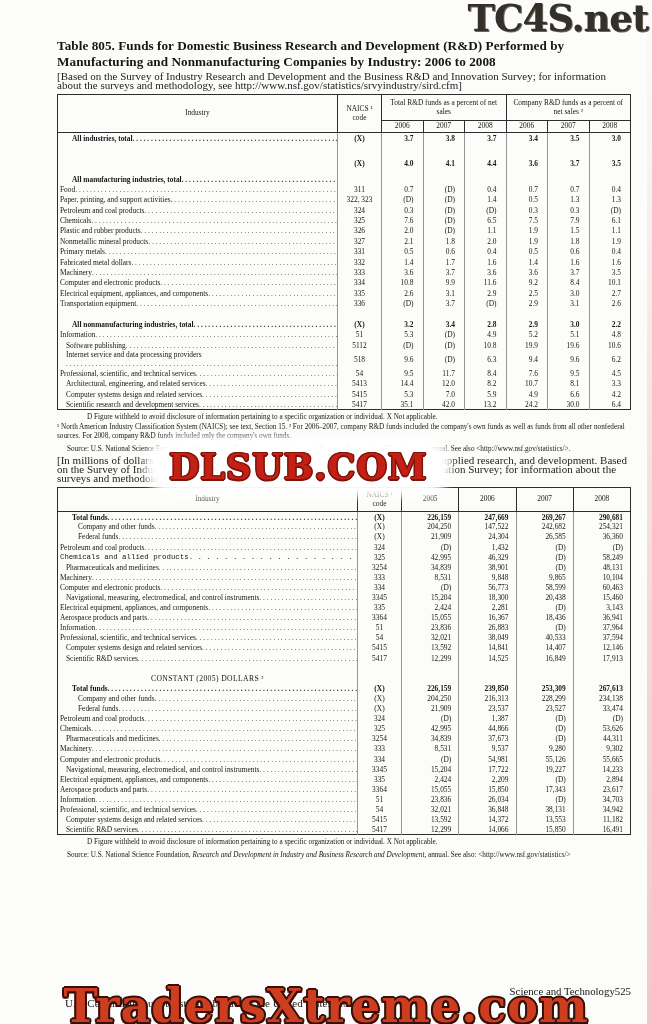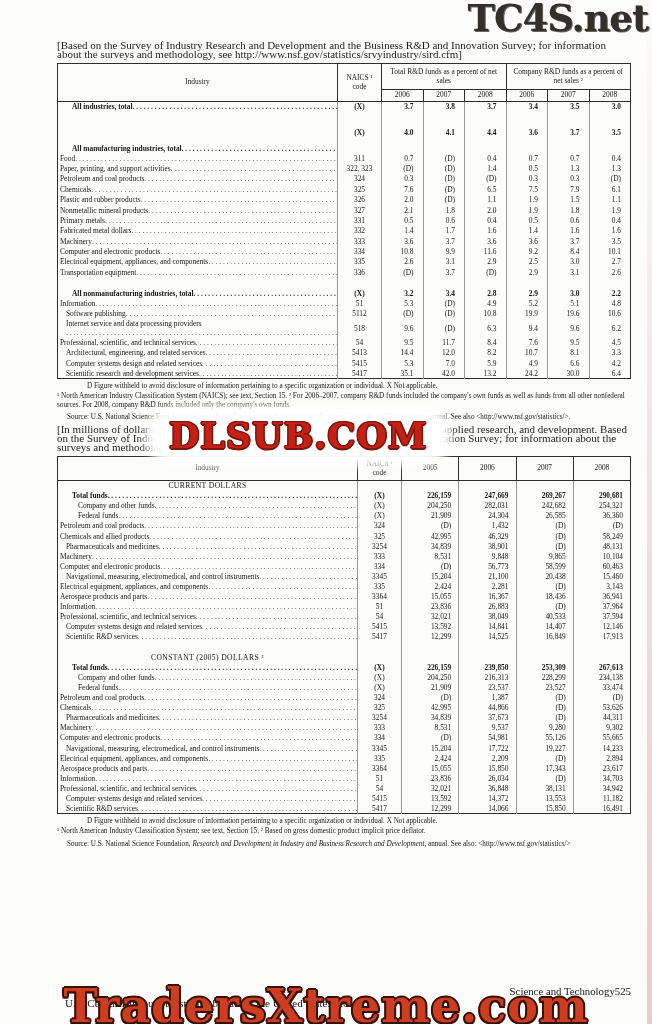--- a/index.html
+++ b/index.html
@@ -45,20 +45,21 @@
 </style>
 </head>
 <body>
 
 <div class="scan-edge"></div>
 
 <div class="wm-top">TC4S.net</div>
 
 <div class="content">
 
+  <h1 class="tbl-title">Table 805. Funds for Domestic Business Research and Development (R&amp;D) Performed by Manufacturing and Nonmanufacturing Companies by Industry: 2006 to 2008</h1>
   <p class="tbl-note">[Based on the Survey of Industry Research and Development and the Business R&amp;D and Innovation Survey; for information about the surveys and methodology, see http://www.nsf.gov/statistics/srvyindustry/sird.cfm]</p>
 
   <table class="dtable t805">
     <colgroup>
       <col style="width:280px">
         <col style="width:44px">
         <col>
         <col>
         <col>
         <col>
@@ -448,28 +449,20 @@
       <tr>
         <th class="h-ind">Industry</th>
         <th class="h-naics">NAICS ¹ code</th>
         <th class="h-yr806">2005</th>
         <th class="h-yr806">2006</th>
         <th class="h-yr806">2007</th>
         <th class="h-yr806">2008</th>
       </tr>
     </thead>
     <tbody>
-        <tr class="section-row">
-          <td class="sec-label">CURRENT DOLLARS</td>
-          <td></td>
-          <td></td>
-          <td></td>
-          <td></td>
-          <td></td>
-        </tr>
         <tr class="b">
           <td class="ind">
             <div class="lead" style="padding-left: 12px;">
               <span class="lab">Total funds</span>
               <span class="dots"></span>
             </div>
           </td>
           <td class="naics">(X)</td>
           <td class="val">226,159</td>
           <td class="val">247,669</td>
@@ -478,21 +471,21 @@
         </tr>
         <tr>
           <td class="ind">
             <div class="lead" style="padding-left: 18px;">
               <span class="lab">Company and other funds</span>
               <span class="dots"></span>
             </div>
           </td>
           <td class="naics">(X)</td>
           <td class="val">204,250</td>
-          <td class="val">282,031</td>
+          <td class="val">147,522</td>
           <td class="val">242,682</td>
           <td class="val">254,321</td>
         </tr>
         <tr>
           <td class="ind">
             <div class="lead" style="padding-left: 18px;">
               <span class="lab">Federal funds</span>
               <span class="dots"></span>
             </div>
           </td>
@@ -510,21 +503,21 @@
             </div>
           </td>
           <td class="naics">324</td>
           <td class="val">(D)</td>
           <td class="val">1,432</td>
           <td class="val">(D)</td>
           <td class="val">(D)</td>
         </tr>
         <tr>
           <td class="ind">
-            <div class="lead" style="padding-left: 0px;">
+            <div class="lead" style="padding-left: 0px; font-family: Liberation Mono, monospace;">
               <span class="lab">Chemicals and allied products</span>
               <span class="dots"></span>
             </div>
           </td>
           <td class="naics">325</td>
           <td class="val">42,995</td>
           <td class="val">46,329</td>
           <td class="val">(D)</td>
           <td class="val">58,249</td>
         </tr>
@@ -569,21 +562,21 @@
         </tr>
         <tr>
           <td class="ind">
             <div class="lead" style="padding-left: 6px;">
               <span class="lab">Navigational, measuring, electromedical, and control instruments</span>
               <span class="dots"></span>
             </div>
           </td>
           <td class="naics">3345</td>
           <td class="val">15,204</td>
-          <td class="val">21,100</td>
+          <td class="val">18,300</td>
           <td class="val">20,438</td>
           <td class="val">15,460</td>
         </tr>
         <tr>
           <td class="ind">
             <div class="lead" style="padding-left: 0px;">
               <span class="lab">Electrical equipment, appliances, and components</span>
               <span class="dots"></span>
             </div>
           </td>
@@ -866,21 +859,20 @@
           <td class="naics">5417</td>
           <td class="val">12,299</td>
           <td class="val">14,066</td>
           <td class="val">15,850</td>
           <td class="val">16,491</td>
         </tr>
       </tbody>
   </table>
 
   <p class="fn fn-first">D Figure withheld to avoid disclosure of information pertaining to a specific organization or individual. X Not applicable.</p>
-  <p class="fn">¹ North American Industry Classification System; see text, Section 15. ² Based on gross domestic product implicit price deflator.</p>
   <p class="src"><span>Source: U.S. National Science Foundation, </span><i>Research and Development in Industry and Business Research and Development,</i><span> annual. See also: &lt;http://www.nsf.gov/statistics/&gt;</span></p>
 
 </div>
 
 <div class="pg-footer"><span>Science and Technology</span><span class="num">525</span></div>
 
 <div class="credit">U.S. Census Bureau, Statistical Abstract of the United States: 2012</div>
 
 <div class="wm-bottom">TradersXtreme.com</div>
 

